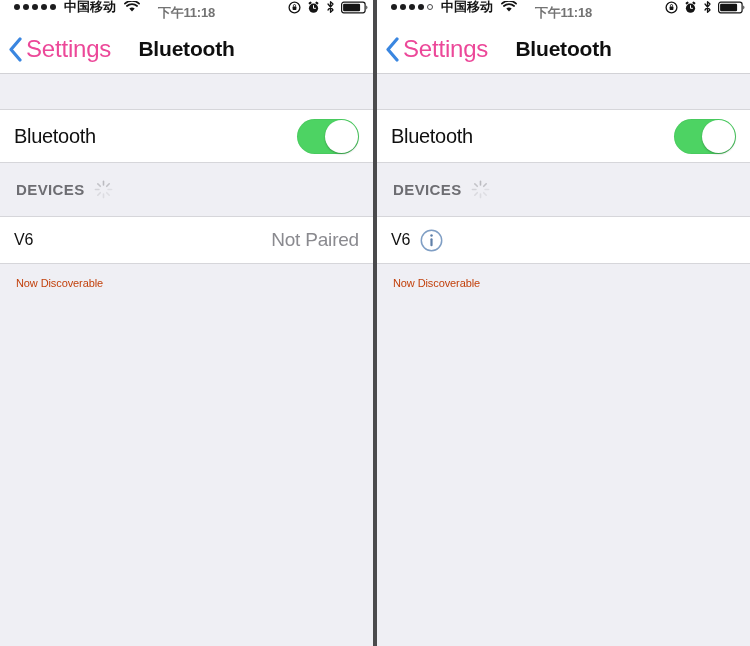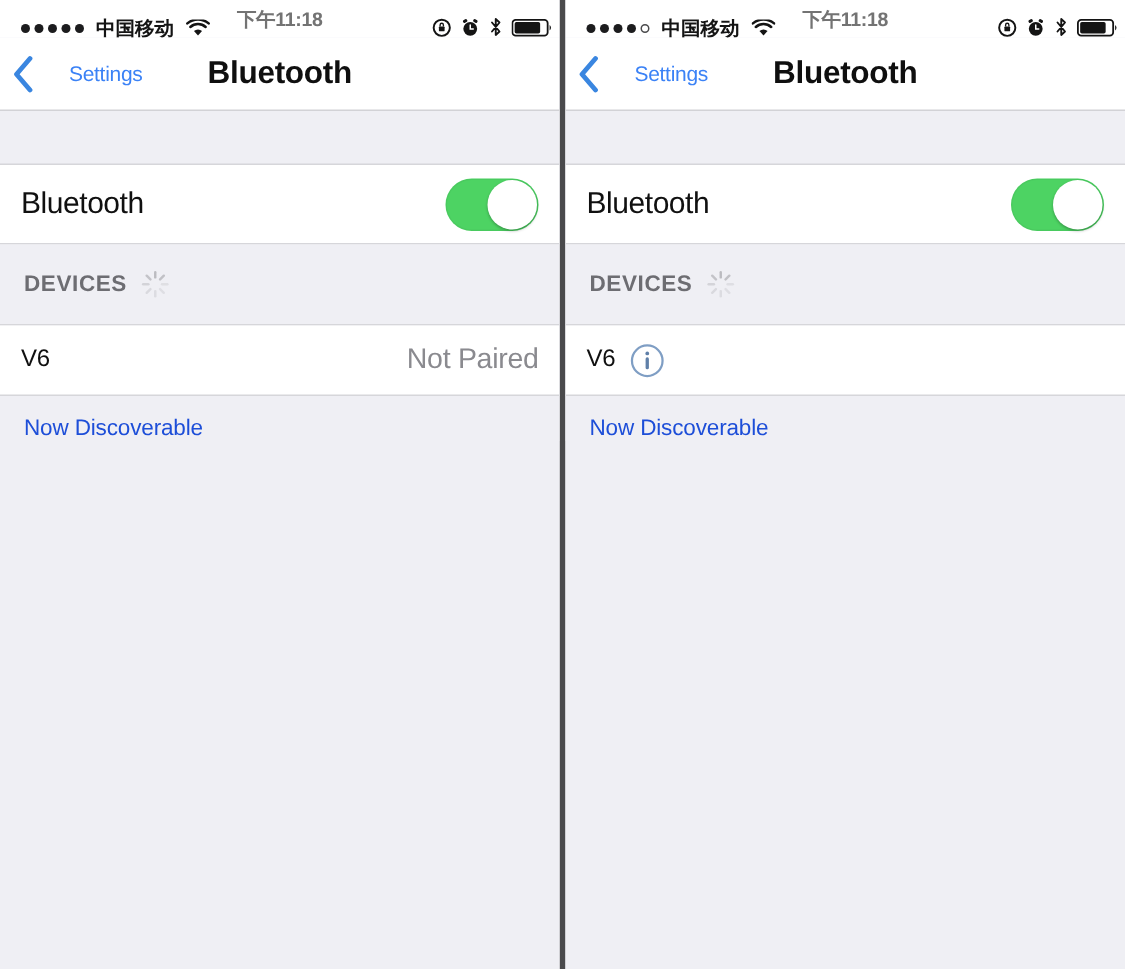--- a/index.html
+++ b/index.html
@@ -36,21 +36,21 @@
     height: 646px;
     background: #4a4a4c;
     flex: 0 0 auto;
   }
 
   
   .statusbar {
     height: 25px;
     background: #ffffff;
     display: flex;
-    align-items: flex-end;
+    align-items: flex-start;
     padding: 0 4px 0 14px;
     box-sizing: border-box;
     position: relative;
   }
   .sb-left {
     display: flex;
     align-items: center;
     gap: 5px;
   }
   .dots {
@@ -123,24 +123,23 @@
     align-items: center;
     margin-left: 8px;
     cursor: pointer;
     z-index: 2;
   }
   .chev {
     line-height: 0;
     margin-right: 3px;
   }
   .back-label {
-    font-size: 14px;
-    color: #3b82f6;
+    font-size: 24px;
+    color: #ec4899;
     letter-spacing: -0.2px;
-    margin-left: 20px;
   }
   .nav-title {
     position: absolute;
     left: 0;
     right: 0;
     text-align: center;
     font-size: 21px;
     font-weight: 700;
     color: #0f0f0f;
     letter-spacing: -0.2px;
@@ -235,22 +234,22 @@
   .info-btn {
     margin-left: 10px;
     width: 23px;
     height: 23px;
     line-height: 0;
     cursor: pointer;
   }
 
   .footer-note {
     padding: 13px 16px 0 16px;
-    font-size: 15px;
-    color: #1d4ed8;
+    font-size: 11px;
+    color: #c2410c;
     letter-spacing: -0.1px;
     background: #efeff4;
   }
 </style>
 </head>
 <body>
 
 <div class="stage">
 
   <div class="panel left">

